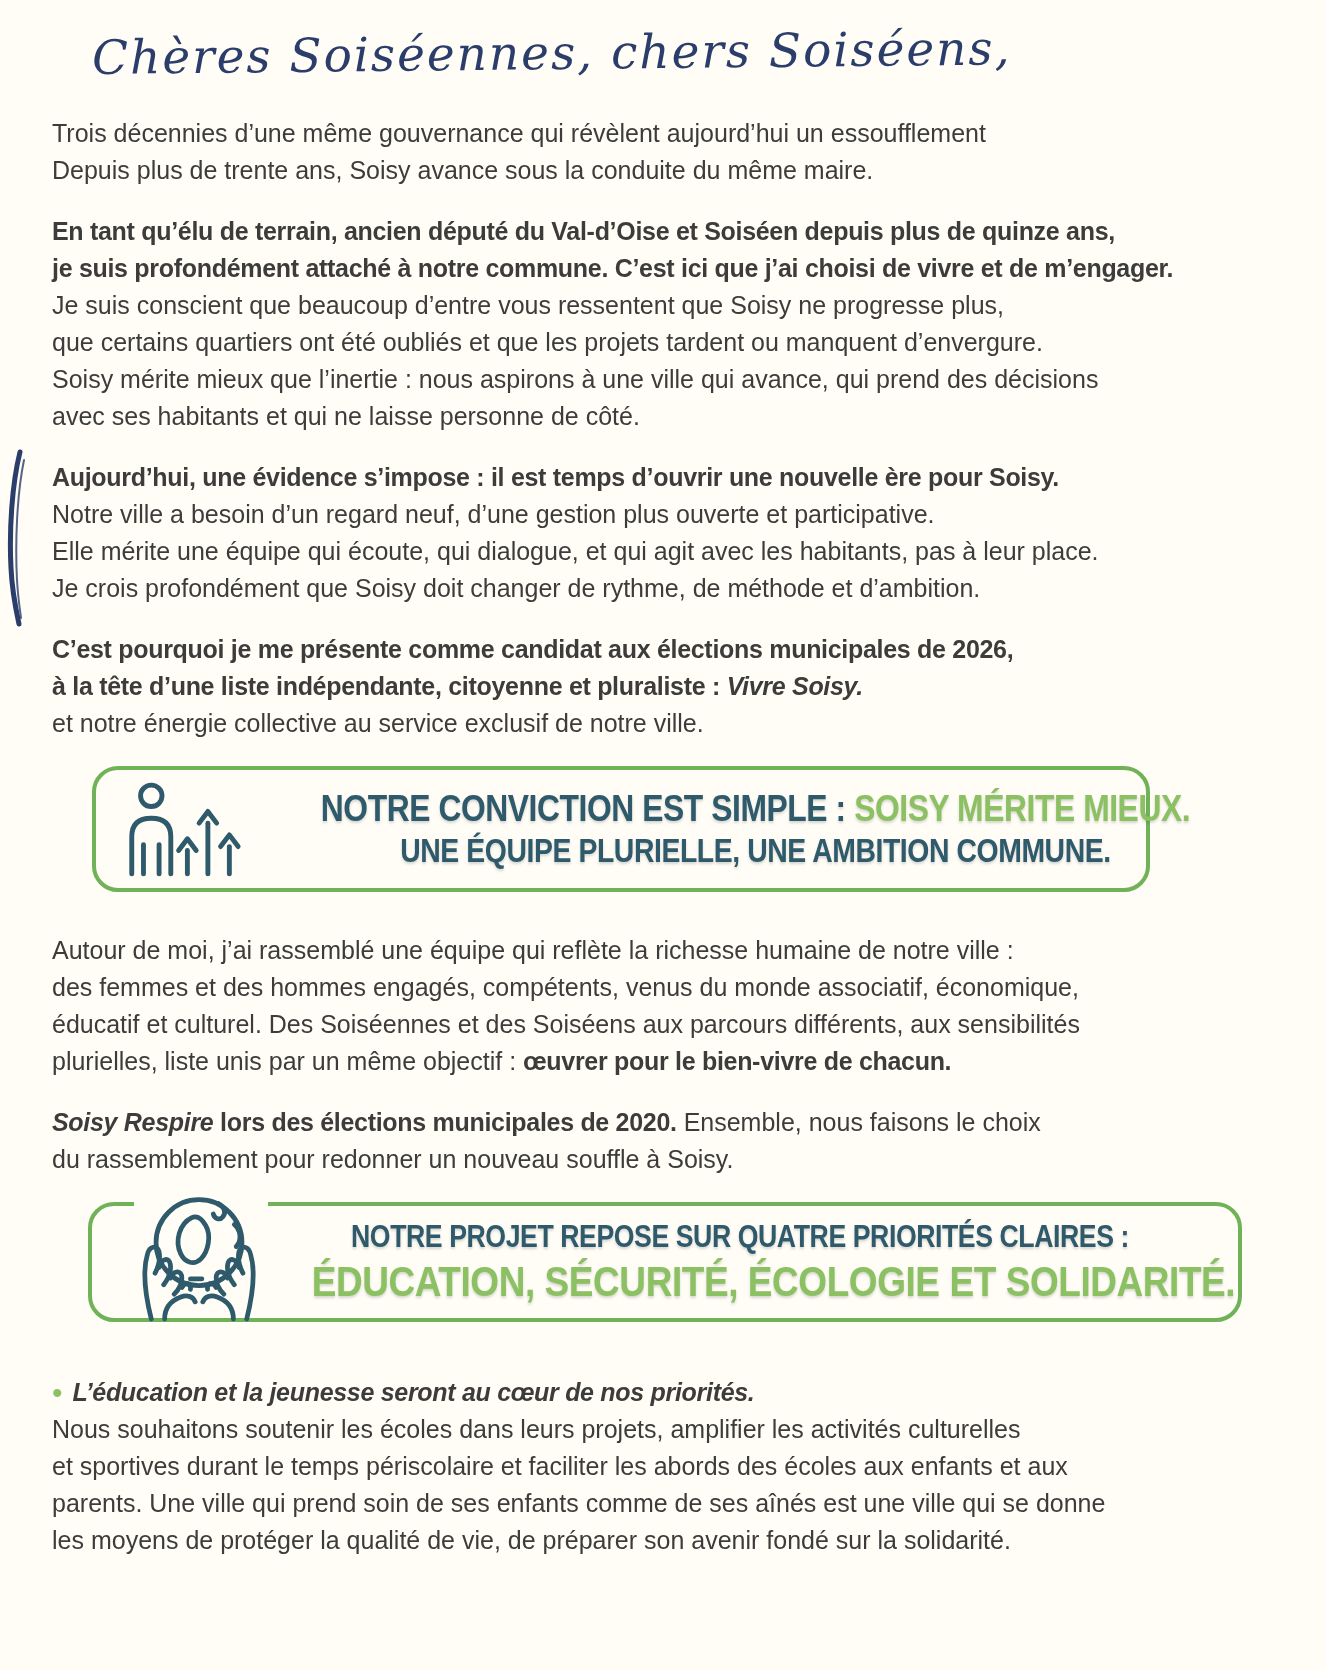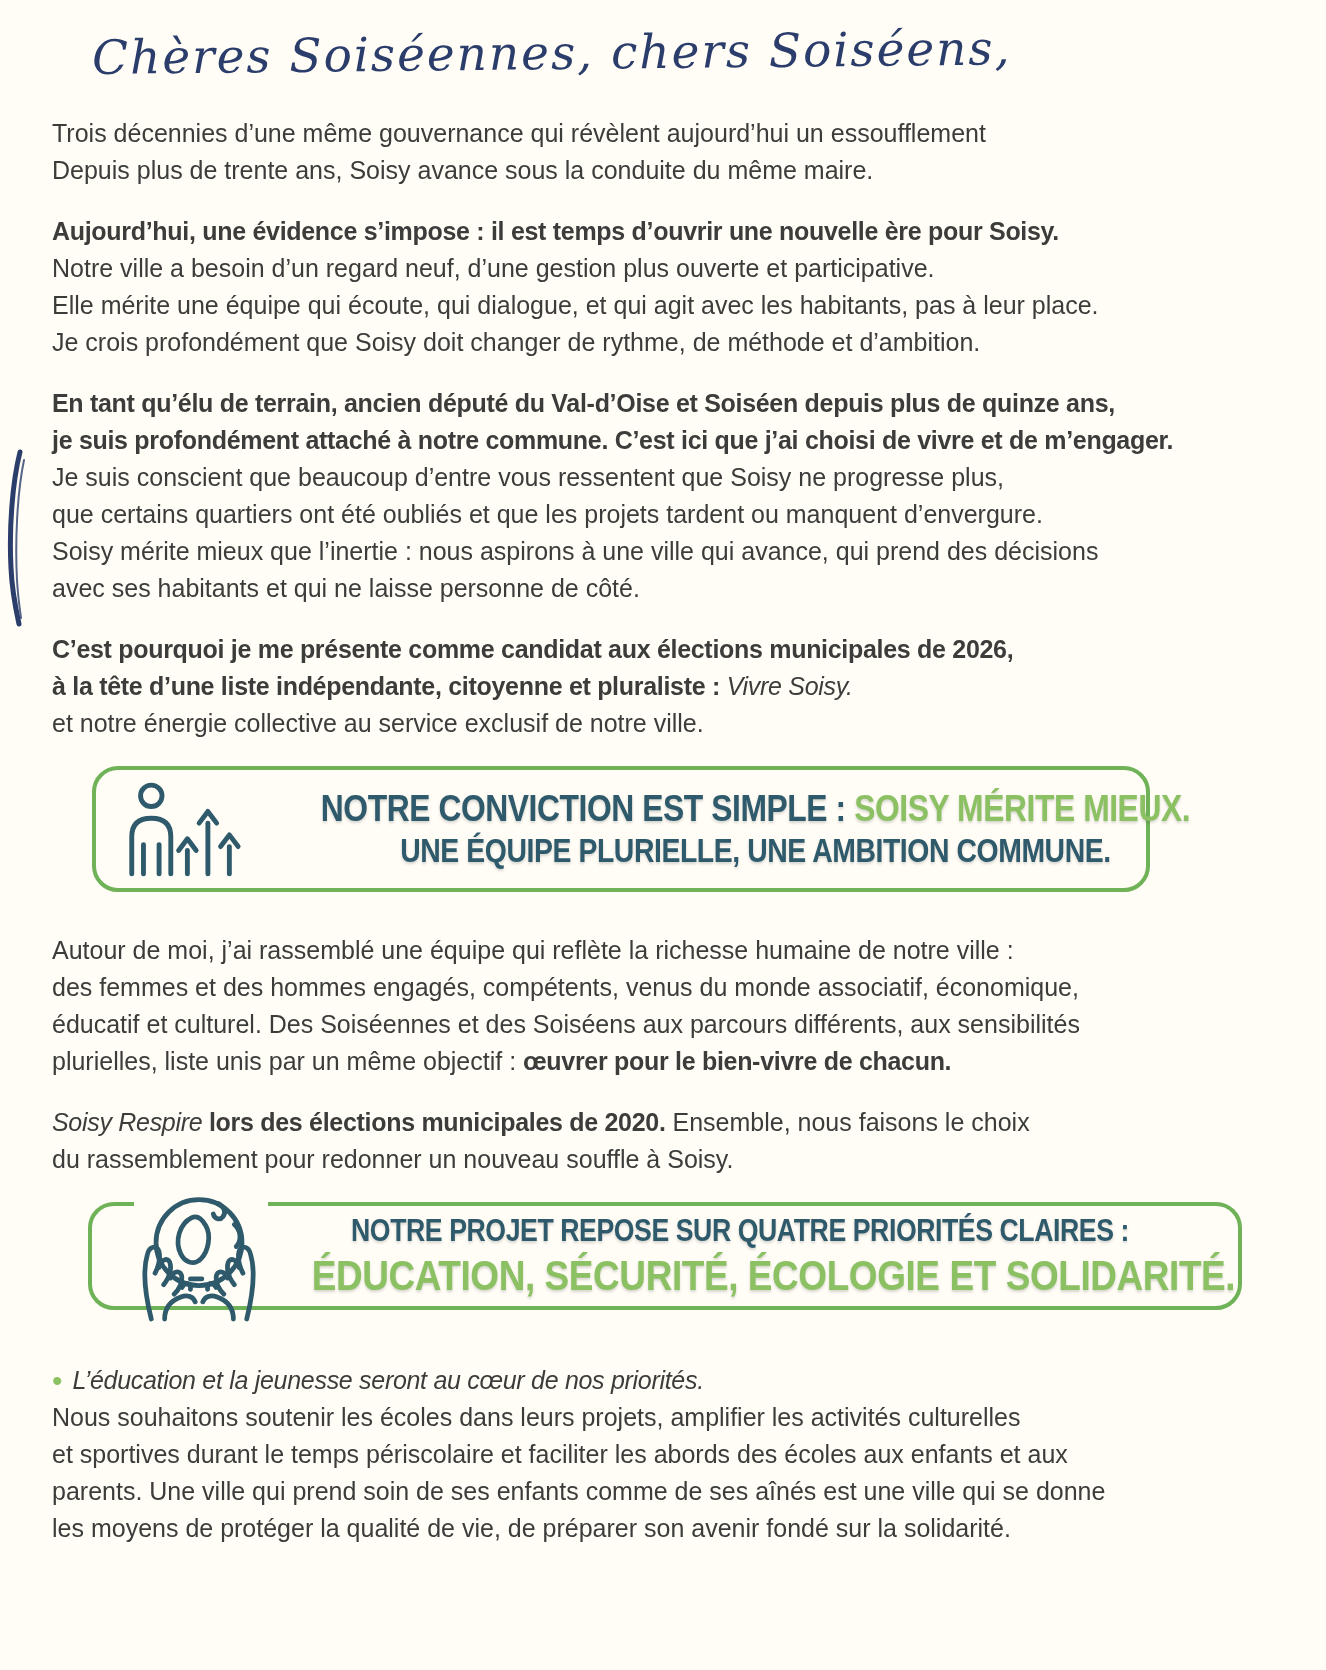--- a/index.html
+++ b/index.html
@@ -7,30 +7,30 @@
   .page{position:relative;width:1326px;height:1670px;overflow:hidden;background:var(--bg,#fffdf6);
         color:var(--text,#3c3c3b);box-sizing:border-box;padding:16px 24px 0 52px;}
   
   .script{font-family:"DejaVu Serif",serif;font-style:italic;font-weight:400;
           color:var(--navy,#2b3d6b);font-size:47px;letter-spacing:2px;
           margin:14px 0 30px 40px;transform:rotate(-0.6deg);transform-origin:left;}
   
   .para{margin:0 0 24px 0;font-size:25px;line-height:37px;}
   .ln{display:block;white-space:nowrap;}
   .b{font-weight:700;letter-spacing:-0.3px;}
-  .bi{font-weight:400;font-style:italic;letter-spacing:-0.3px;}
+  .bi{font-weight:700;font-style:italic;letter-spacing:-0.3px;}
   .bullet{color:var(--green,#8cc163);font-size:30px;margin-right:10px;vertical-align:-2px;}
   
   .brush{position:absolute;left:4px;top:448px;width:26px;height:180px;}
   .brush path{stroke:var(--navy,#2b3d6b);fill:none;stroke-linecap:round;}
   
   .callout{border:4px solid var(--border,#6fb257);border-radius:26px;box-sizing:border-box;}
   .callout1{margin:20px 0 40px 40px;width:1058px;height:126px;display:flex;align-items:center;
             padding:0 20px 0 26px;}
-  .callout2{margin:16px 0 52px 36px;width:1154px;height:108px;position:relative;
+  .callout2{margin:16px 0 52px 36px;width:1154px;height:120px;position:relative;
             display:flex;flex-direction:column;justify-content:center;}
   .c1-text{flex:1;text-align:center;}
   .c2-text{padding-left:150px;text-align:center;}
   .hl{font-weight:700;letter-spacing:-0.5px;transform:scaleX(0.86);transform-origin:center;
       text-shadow:0 2px 3px rgba(70,70,70,0.22);white-space:nowrap;}
   .hl-1{font-size:37px;line-height:42px;}
   .hl-2{font-size:33px;line-height:38px;margin-top:2px;}
   .hl-3{font-size:31px;line-height:36px;}
   .hl-4{font-size:43px;line-height:48px;margin-top:2px;}
   .teal{color:var(--teal,#2e5a6b);}
@@ -53,33 +53,33 @@
   </svg>
 
   <div class="script">Chères Soiséennes, chers Soiséens,</div>
 
   <p class="para">
       <span class="ln">Trois décennies d’une même gouvernance qui révèlent aujourd’hui un essoufflement</span>
       <span class="ln">Depuis plus de trente ans, Soisy avance sous la conduite du même maire.</span>
     </p>
 
   <p class="para">
-      <span class="ln b">Aujourd’hui, une évidence s’impose : il est temps d’ouvrir une nouvelle ère pour Soisy.</span>
-      <span class="ln">Notre ville a besoin d’un regard neuf, d’une gestion plus ouverte et participative.</span>
-      <span class="ln">Elle mérite une équipe qui écoute, qui dialogue, et qui agit avec les habitants, pas à leur place.</span>
-      <span class="ln">Je crois profondément que Soisy doit changer de rythme, de méthode et d’ambition.</span>
-    </p>
-
-  <p class="para">
       <span class="ln b">En tant qu’élu de terrain, ancien député du Val-d’Oise et Soiséen depuis plus de quinze ans,</span>
       <span class="ln b">je suis profondément attaché à notre commune. C’est ici que j’ai choisi de vivre et de m’engager.</span>
       <span class="ln">Je suis conscient que beaucoup d’entre vous ressentent que Soisy ne progresse plus,</span>
       <span class="ln">que certains quartiers ont été oubliés et que les projets tardent ou manquent d’envergure.</span>
       <span class="ln">Soisy mérite mieux que l’inertie : nous aspirons à une ville qui avance, qui prend des décisions</span>
       <span class="ln">avec ses habitants et qui ne laisse personne de côté.</span>
+    </p>
+
+  <p class="para">
+      <span class="ln b">Aujourd’hui, une évidence s’impose : il est temps d’ouvrir une nouvelle ère pour Soisy.</span>
+      <span class="ln">Notre ville a besoin d’un regard neuf, d’une gestion plus ouverte et participative.</span>
+      <span class="ln">Elle mérite une équipe qui écoute, qui dialogue, et qui agit avec les habitants, pas à leur place.</span>
+      <span class="ln">Je crois profondément que Soisy doit changer de rythme, de méthode et d’ambition.</span>
     </p>
 
   <p class="para">
       <span class="ln b">C’est pourquoi je me présente comme candidat aux élections municipales de 2026,</span>
       <span class="ln"><span class="b">à la tête d’une liste indépendante, citoyenne et pluraliste : </span><span class="bi">Vivre Soisy.</span></span>
       <span class="ln">et notre énergie collective au service exclusif de notre ville.</span>
     </p>
 
   <div class="callout callout1">
     <svg class="icon-svg icon1" viewBox="0 0 125 96">

